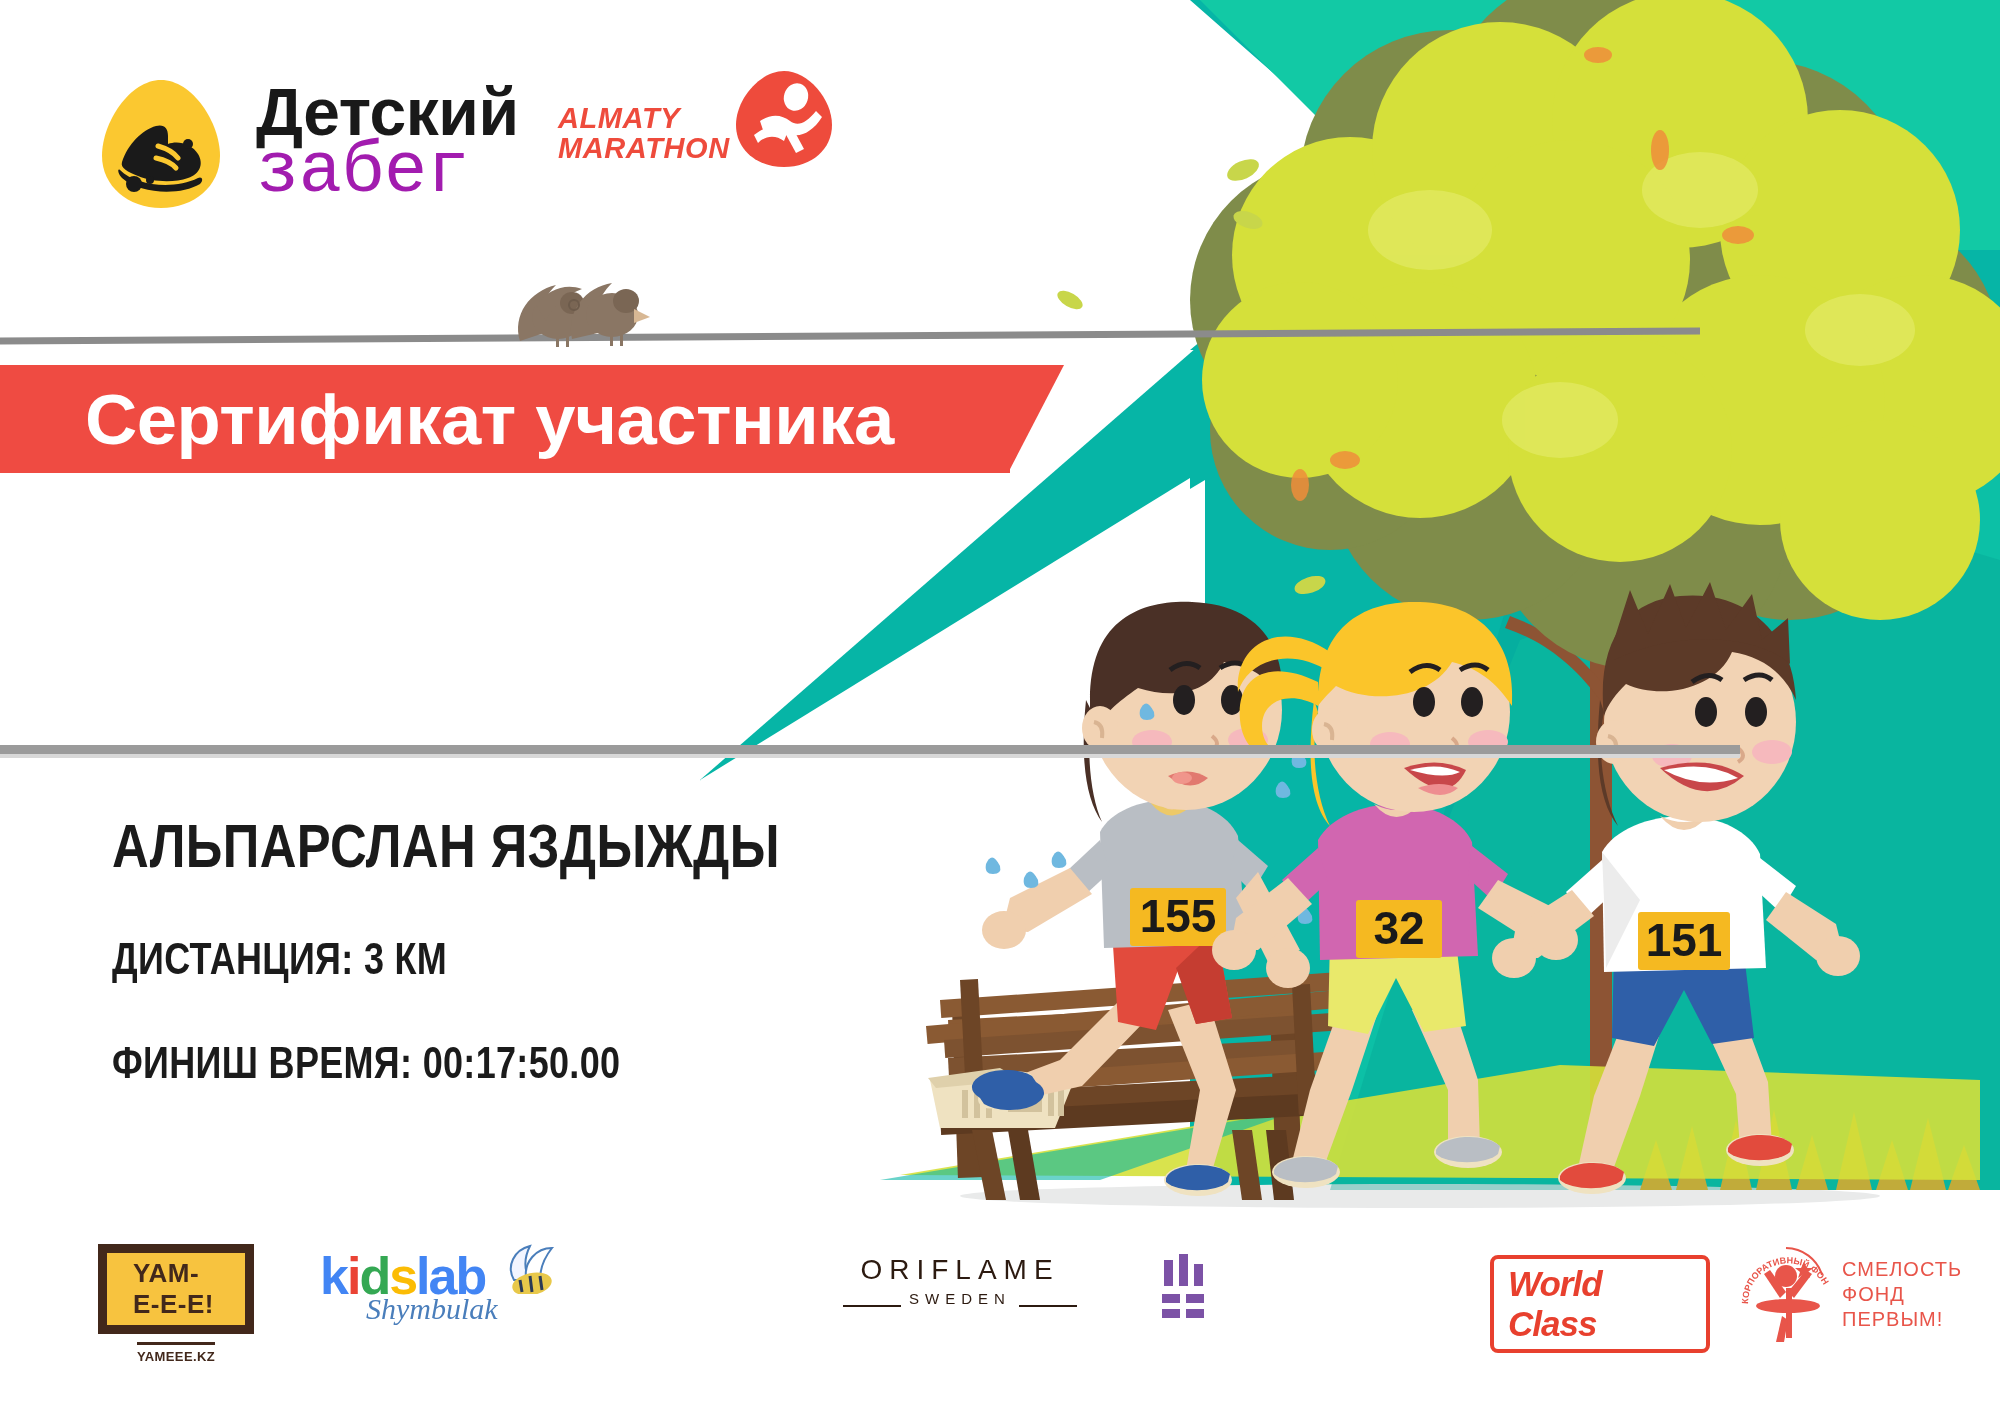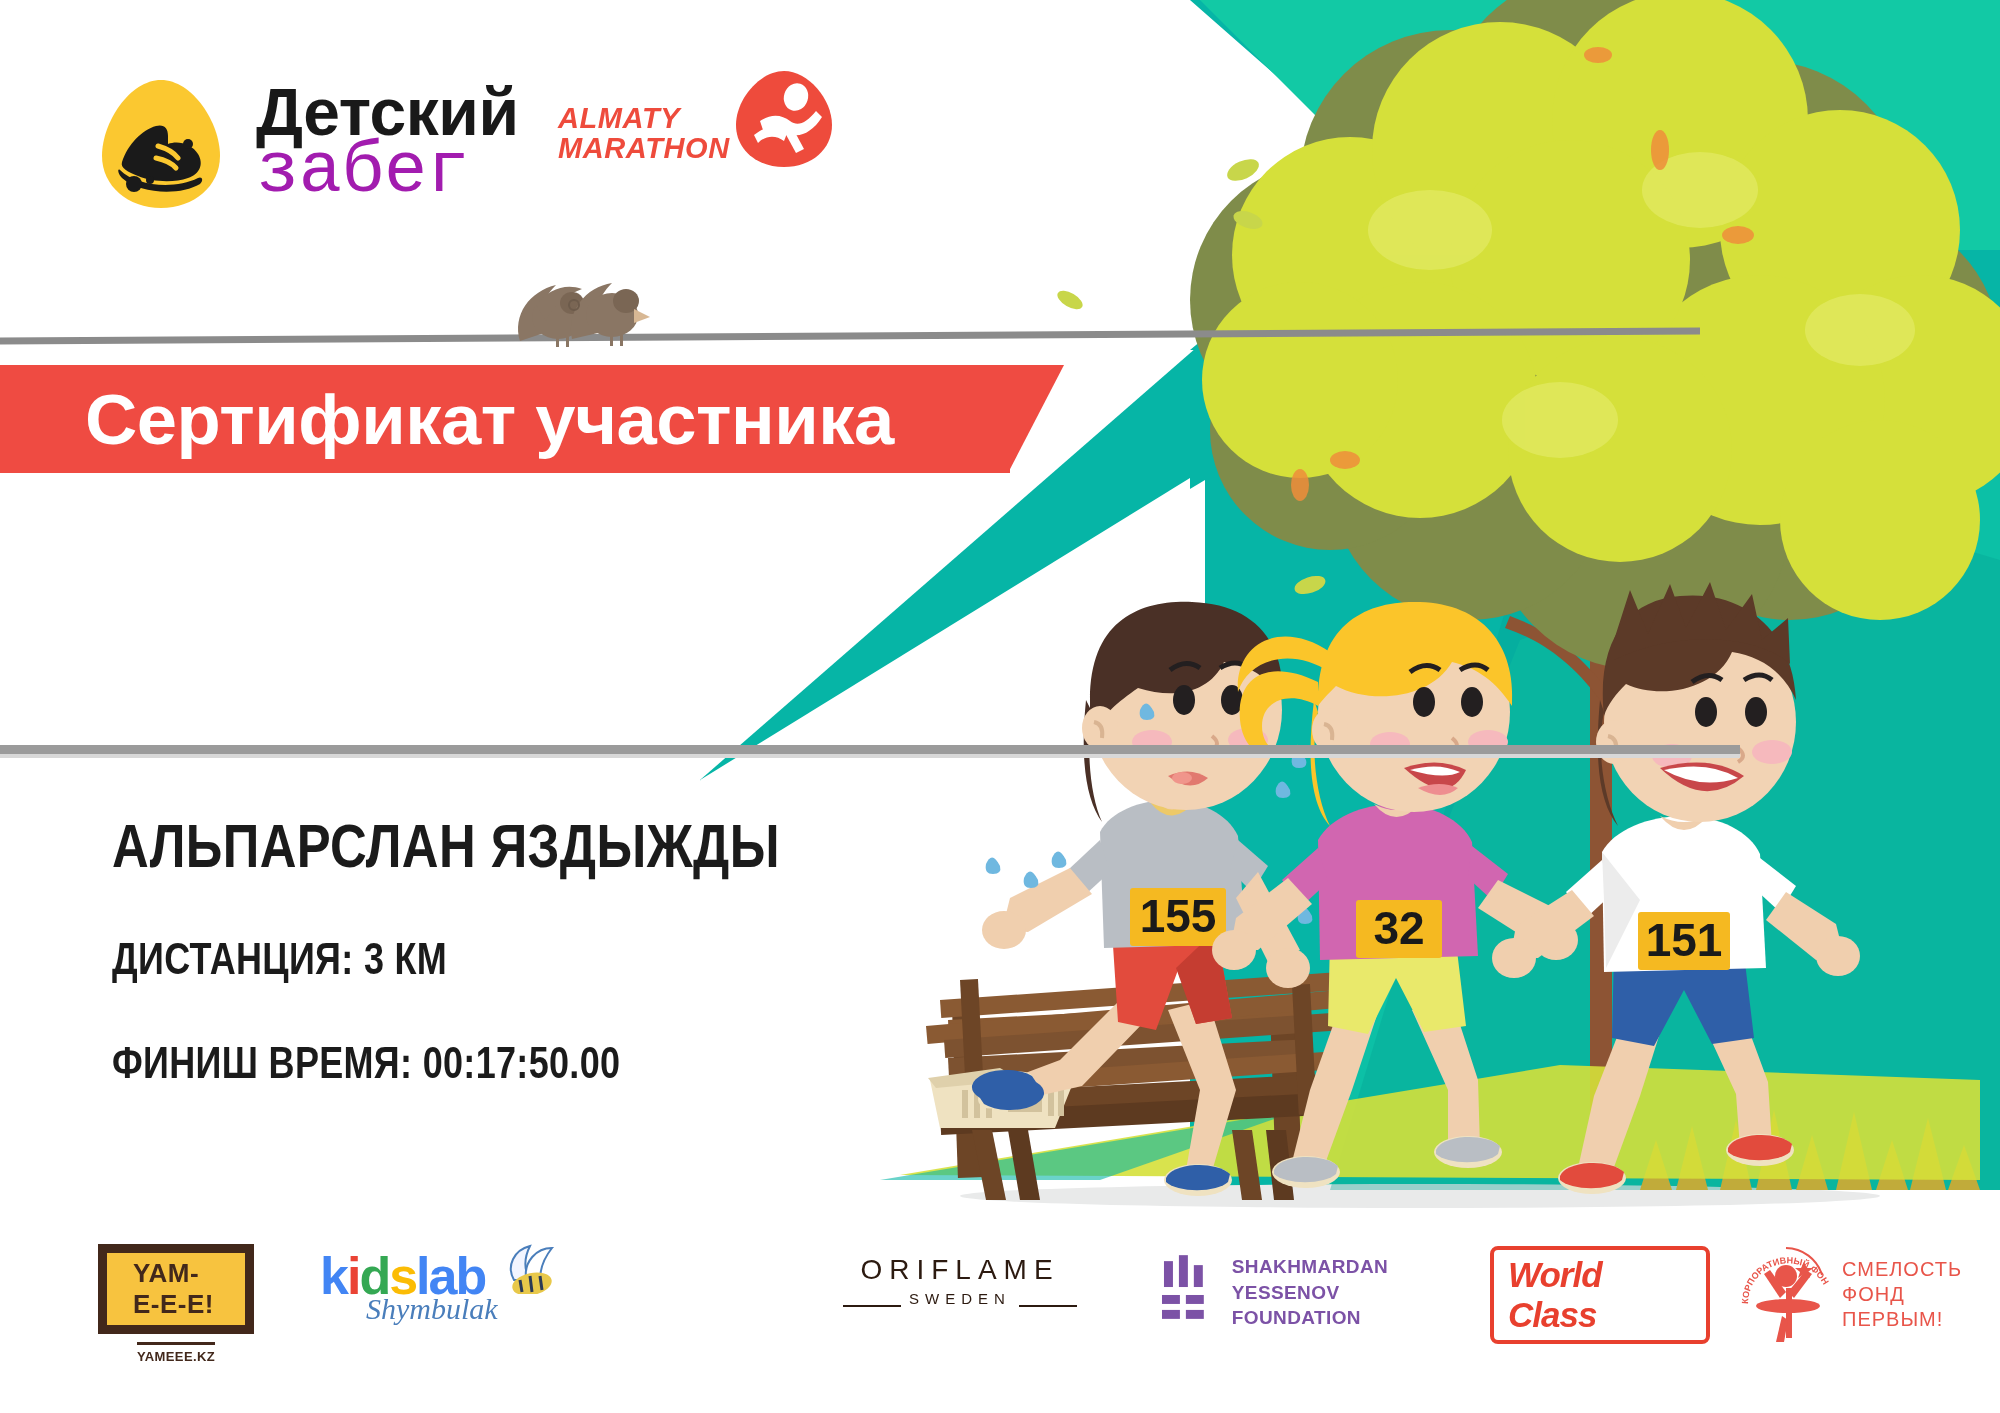--- a/index.html
+++ b/index.html
@@ -523,27 +523,23 @@
     <div class="sp yes" style="left:1160px;top:18px;width:340px;justify-content:flex-start;">
       <svg width="56" height="74" viewBox="0 0 56 74">
         <rect x="4" y="6" width="9" height="26" fill="#7c52a6"></rect>
         <rect x="19" y="0" width="9" height="32" fill="#7c52a6"></rect>
         <rect x="34" y="10" width="9" height="22" fill="#7c52a6"></rect>
         <rect x="2" y="40" width="18" height="9" fill="#7c52a6"></rect>
         <rect x="26" y="40" width="18" height="9" fill="#7c52a6"></rect>
         <rect x="2" y="55" width="18" height="9" fill="#7c52a6"></rect>
         <rect x="26" y="55" width="18" height="9" fill="#7c52a6"></rect>
       </svg>
-      <div class="yes-txt">
-        <div>SHAKHMARDAN YESSENOV</div>
-        <div>FOUNDATION</div>
-      </div>
-    </div>
-
-    <div class="sp" style="left:1490px;top:10px;width:220px;">
+    </div>
+
+    <div class="sp" style="left:1490px;top:19px;width:220px;">
       <div class="wc">
         <span>World Class</span>
       </div>
     </div>
 
     <div class="sp sm" style="left:1740px;top:6px;width:250px;justify-content:flex-start;">
       <svg width="92" height="104" viewBox="0 0 92 104">
         <path d="M46,6 a38,38 0 0,1 36,27" stroke="#e8554a" stroke-width="2" fill="none"></path>
         <text font-family="Liberation Sans, sans-serif" font-size="9" font-weight="700" fill="#e8554a">
           <textPath href="#arcpath">КОРПОРАТИВНЫЙ ФОНД</textPath>

